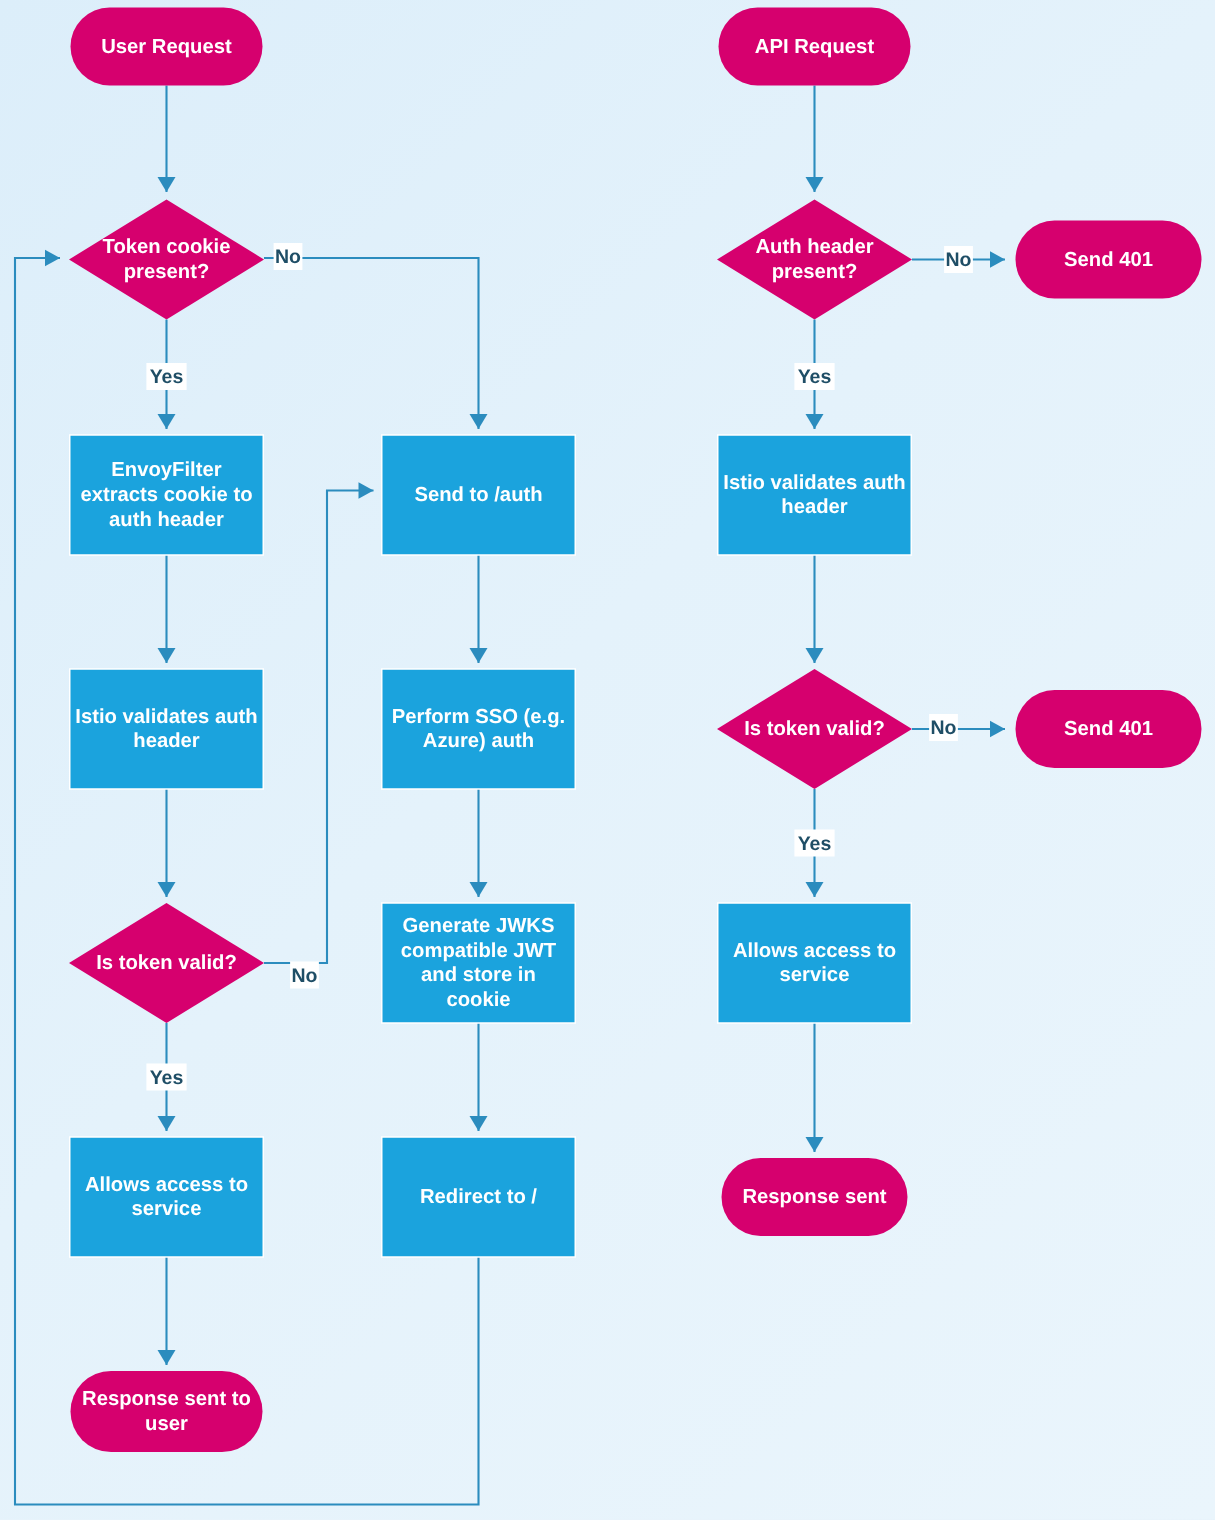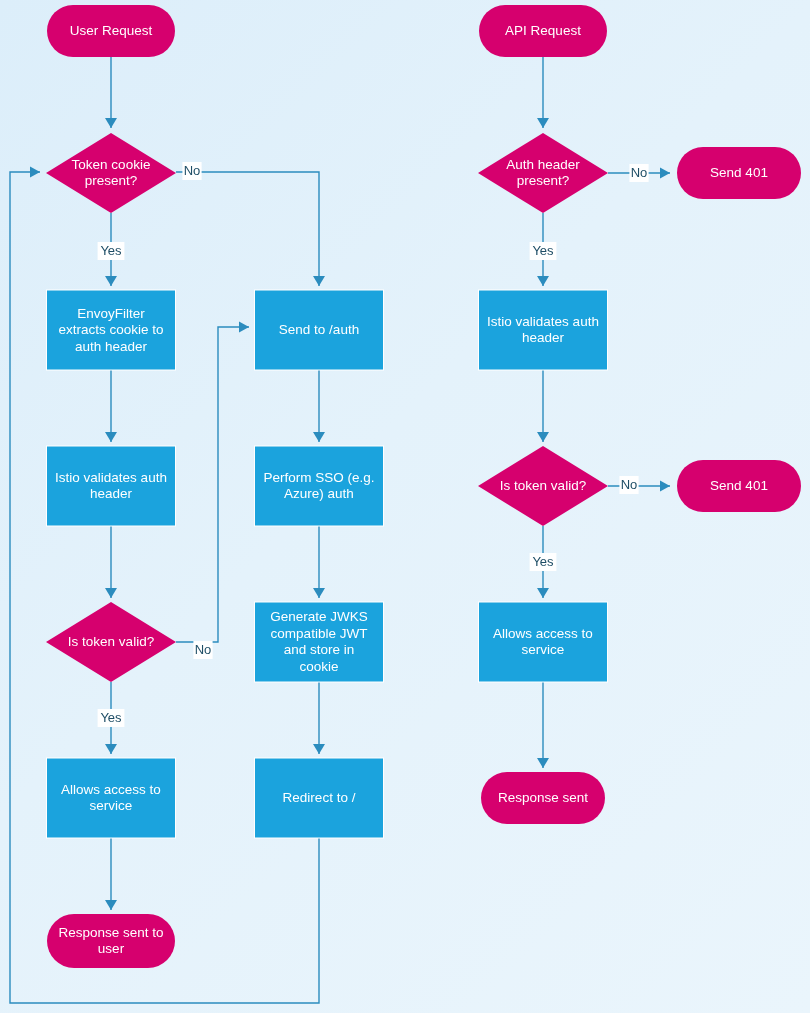--- a/index.html
+++ b/index.html
@@ -12,20 +12,21 @@
     width: 810px;
     height: 1013px;
     font-family: "Liberation Sans", sans-serif;
     overflow: hidden;
   }
   #canvas {
     position: relative;
     width: 810px;
     height: 1013px;
     background: linear-gradient(135deg, #dceefa 0%, #e4f2fb 45%, #eaf5fc 100%);
+    font-weight: bold;
   }
   svg.diagram {
     position: absolute;
     left: 0;
     top: 0;
     width: 810px;
     height: 1013px;
     display: block;
   }
   .node-text {

